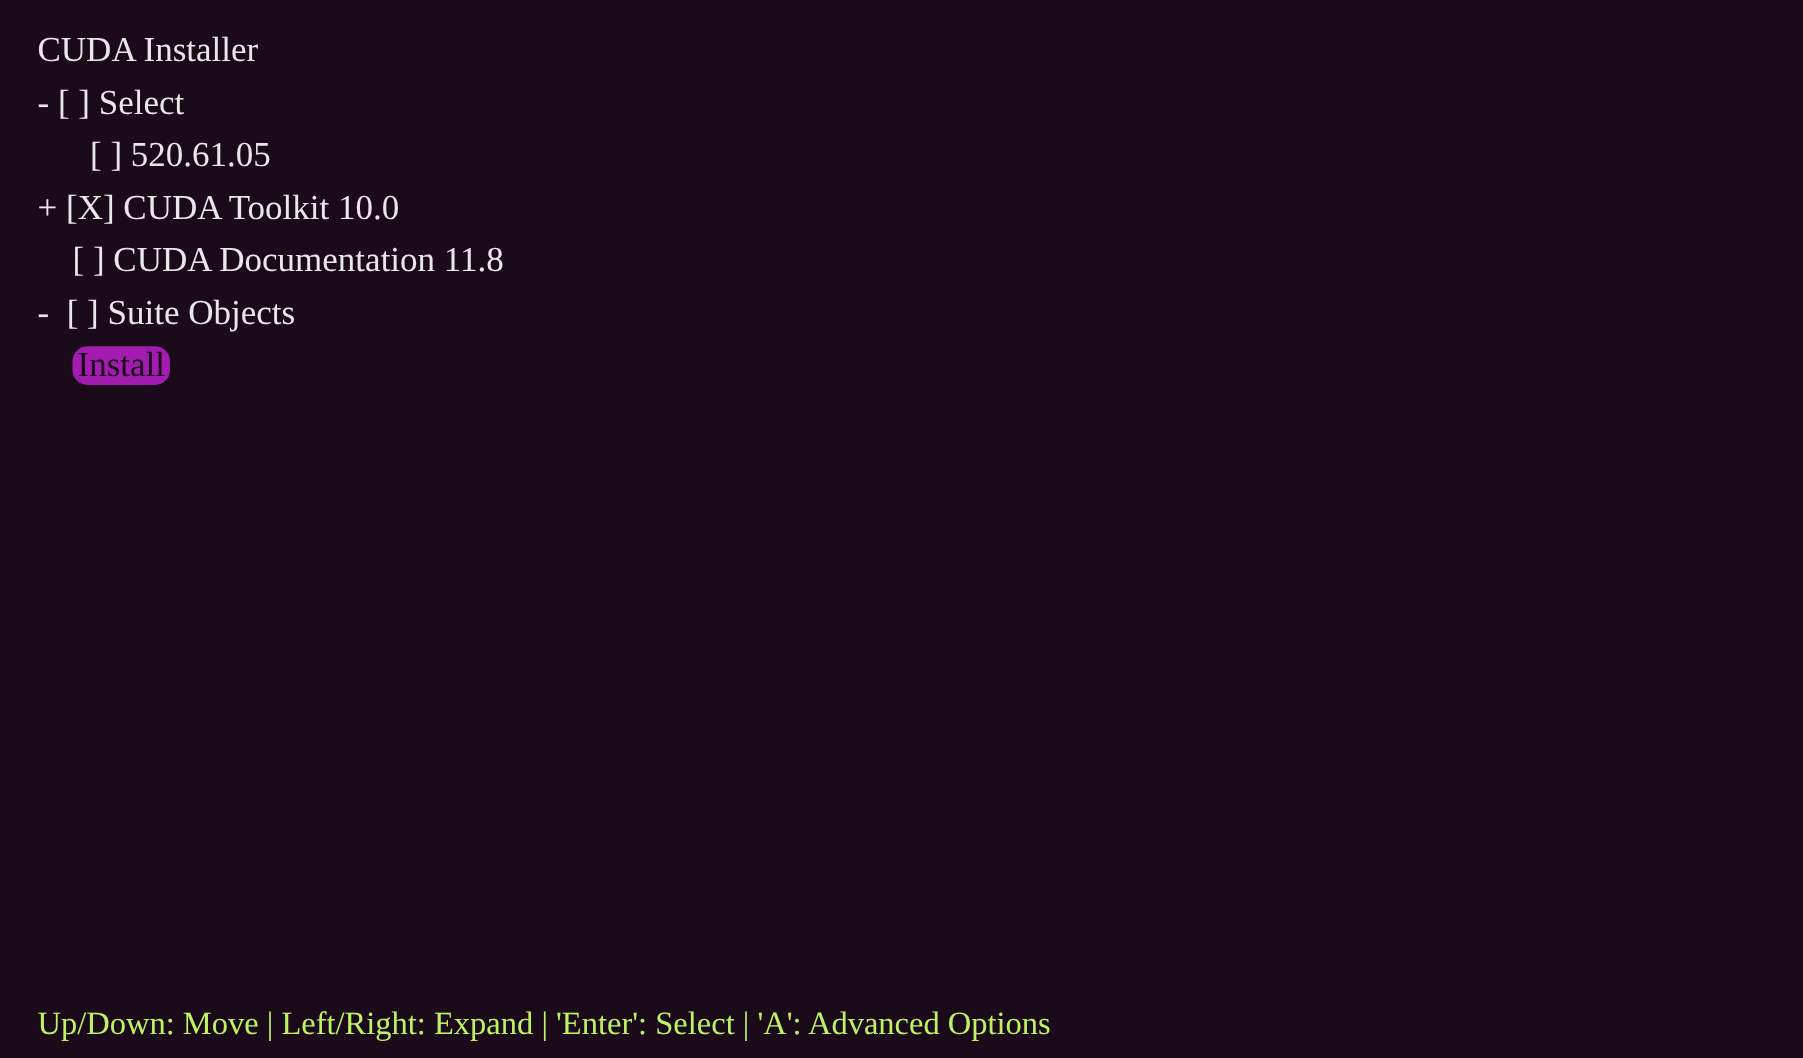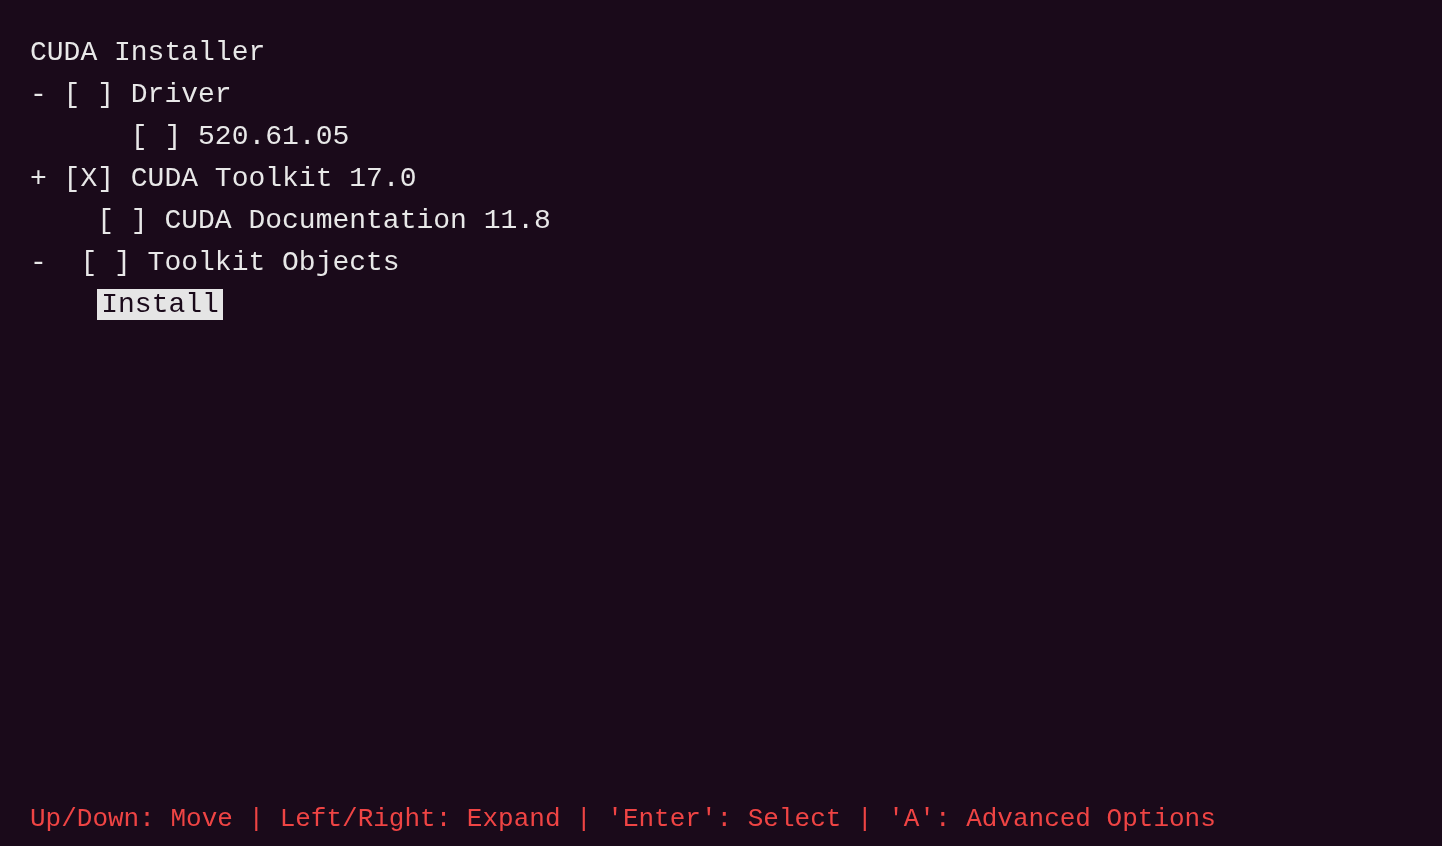--- a/index.html
+++ b/index.html
@@ -15,54 +15,56 @@
       font-family: 'Courier New', Courier, monospace;
       font-size: 28px;
       color: #e8e8e8;
       overflow: hidden;
       position: relative;
     }
 
     .terminal {
       width: 100%;
       height: 100%;
-      padding: 32px 30px;
+      padding: 20px 30px;
       position: relative;
+      font-family: Liberation Serif, serif;
     }
 
     .line {
       line-height: 1.5;
       white-space: pre;
     }
 
     .install-highlight {
-      background-color: #e5e5e5;
+      background-color: #a21caf;
       color: #1a0a1a;
       padding: 0 4px;
+      border-radius: 12px;
     }
 
     .status-bar {
       position: absolute;
       bottom: 0;
       left: 0;
       right: 0;
       padding: 12px 30px;
-      color: #ef4444;
+      color: #bef264;
       font-size: 26px;
       border-top: none;
     }
   </style>
 </head>
 <body>
 
 <div class="terminal">
   <div class="line">CUDA Installer</div>
-  <div class="line">- [ ] Driver</div>
+  <div class="line">- [ ] Select</div>
   <div class="line">      [ ] 520.61.05</div>
-  <div class="line">+ [X] CUDA Toolkit 17.0</div>
+  <div class="line">+ [X] CUDA Toolkit 10.0</div>
   <div class="line">    [ ] CUDA Documentation 11.8</div>
-  <div class="line">-  [ ] Toolkit Objects</div>
+  <div class="line">-  [ ] Suite Objects</div>
   <div class="line">    <span class="install-highlight">Install</span></div>
 
   <div class="status-bar">
     <span>Up/Down: Move  |  Left/Right: Expand  |  'Enter': Select  |  'A': Advanced Options</span>
   </div>
 </div>
 
 </body></html>

